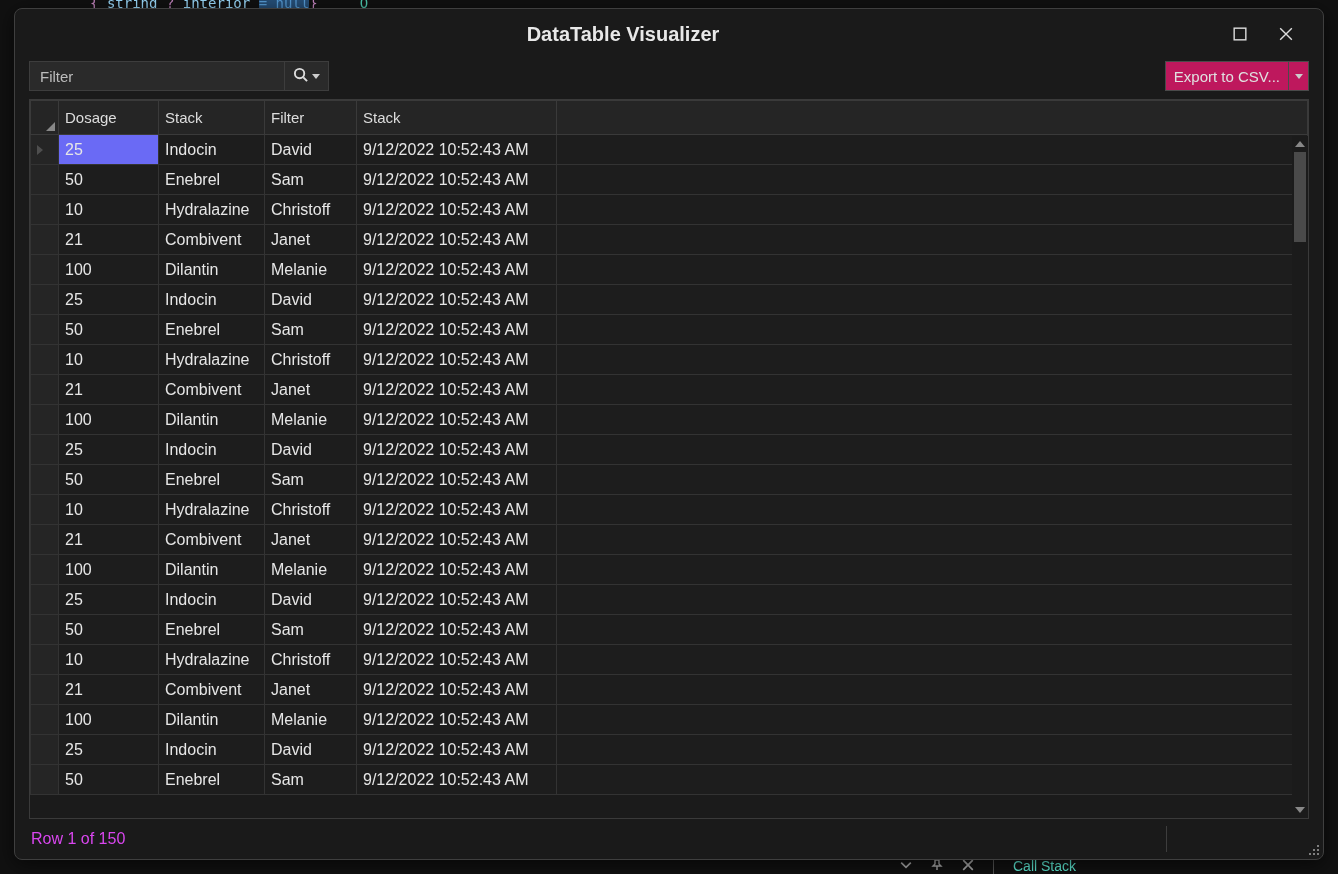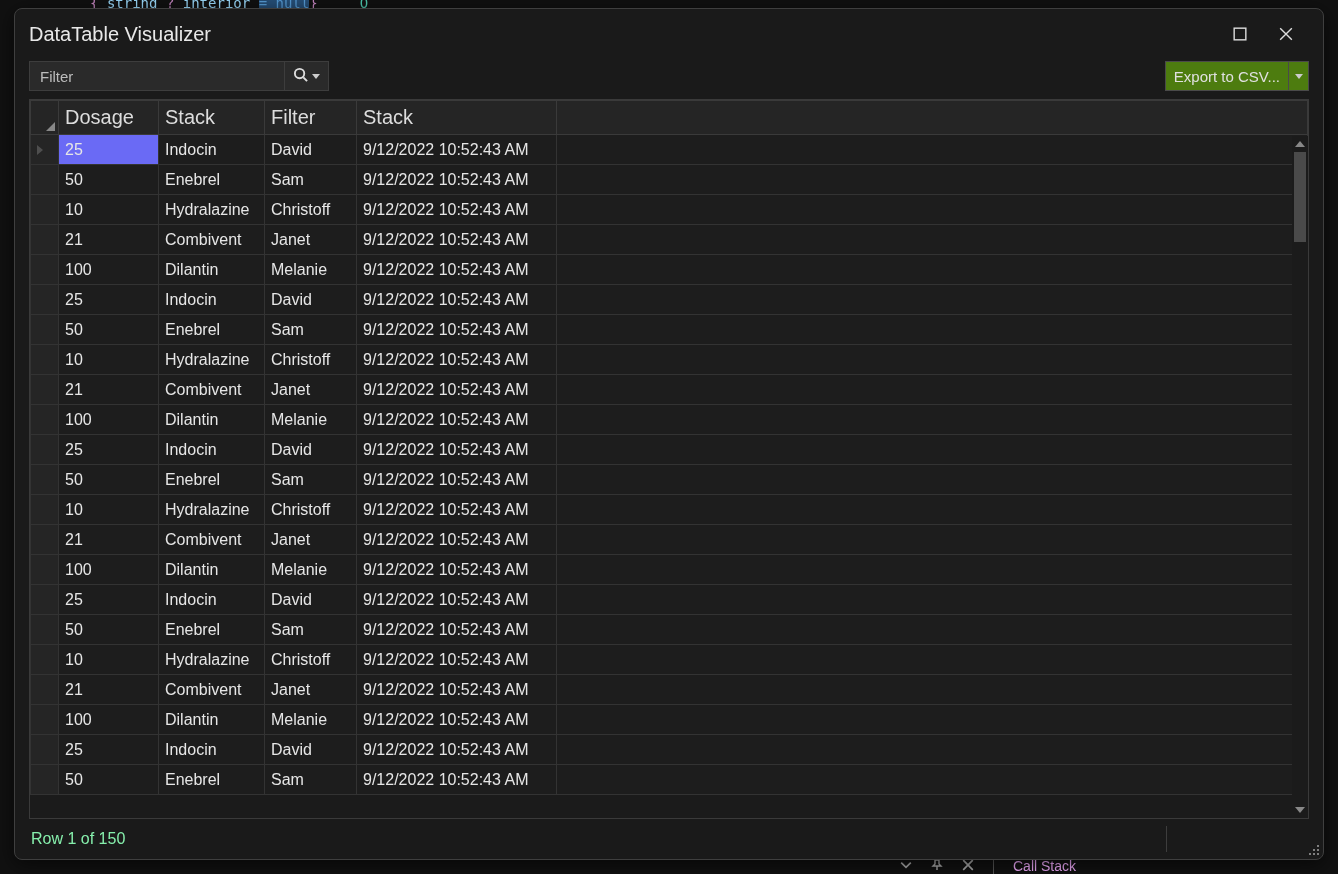--- a/index.html
+++ b/index.html
@@ -43,22 +43,23 @@
   }
 
   .titlebar {
     height: 50px;
     display: flex;
     align-items: center;
     padding: 0 14px;
   }
   .titlebar .title {
     font-size: 20px;
-    font-weight: 400;
+    font-weight: 700;
     flex: 1;
+    text-align: center;
   }
   .winbtn {
     width: 46px; height: 36px;
     display: flex;
     align-items: center;
     justify-content: center;
     color: #ddd;
   }
   .winbtn svg { width: 14px; height: 14px; stroke: currentColor; stroke-width: 1.2; fill: none; }
 
@@ -97,21 +98,21 @@
   .filter-search svg { width: 15px; height: 15px; stroke: #ddd; stroke-width: 2; fill: none; }
   .caret-down {
     width: 0; height: 0;
     border-left: 4px solid transparent;
     border-right: 4px solid transparent;
     border-top: 5px solid #ccc;
   }
   .spacer { flex: 1; }
   .export-btn {
     height: 30px;
-    background: #4d7c0f;
+    background: #be185d;
     border: 1px solid #4a4a4a;
     color: #e0e0e0;
     font-size: 15px;
     display: flex;
     align-items: center;
     cursor: pointer;
   }
   .export-btn .lbl { padding: 0 8px; }
   .export-btn .dd {
     width: 20px;
@@ -133,21 +134,21 @@
     width: 100%;
     table-layout: fixed;
   }
   .grid thead th {
     background: #252525;
     border: 1px solid #3a3a3a;
     text-align: left;
     font-weight: 400;
     height: 34px;
     padding: 0 6px;
-    font-size: 20px;
+    font-size: 15px;
     color: #ddd;
     position: sticky;
     top: 0;
   }
   .col-gutter { width: 28px; }
   .col-dosage { width: 100px; }
   .col-drug   { width: 106px; }
   .col-patient{ width: 92px; }
   .col-date   { width: 200px; }
   .col-fill   { }
@@ -226,21 +227,21 @@
     height: 90px;
     background: #4a4a4a;
   }
 
   .statusbar {
     height: 40px;
     display: flex;
     align-items: center;
     padding: 0 16px;
     font-size: 16px;
-    color: #86efac;
+    color: #d946ef;
     justify-content: space-between;
   }
   .statusbar .divider {
     width: 1px; height: 26px; background: #3d3d3d;
     margin-right: 140px;
   }
   .resize-grip {
     position: absolute;
     right: 4px; bottom: 4px;
     width: 14px; height: 14px;
@@ -248,21 +249,21 @@
   }
   .resize-grip span {
     position: absolute;
     width: 2px; height: 2px;
     background: #aaa;
   }
 
   .bottom-overlay {
     position: absolute;
     bottom: 0; left: 900px;
-    color: #f0abfc;
+    color: #5eead4;
     font-size: 14px;
     display: flex;
     align-items: center;
     gap: 19px;
   }
   .bottom-overlay .vbar { width:1px; height:16px; background:#555; }
   .bottom-overlay svg { width:12px; height:12px; stroke:#aaa; stroke-width:1.4; fill:none; }
 </style>
 </head>
 <body>

